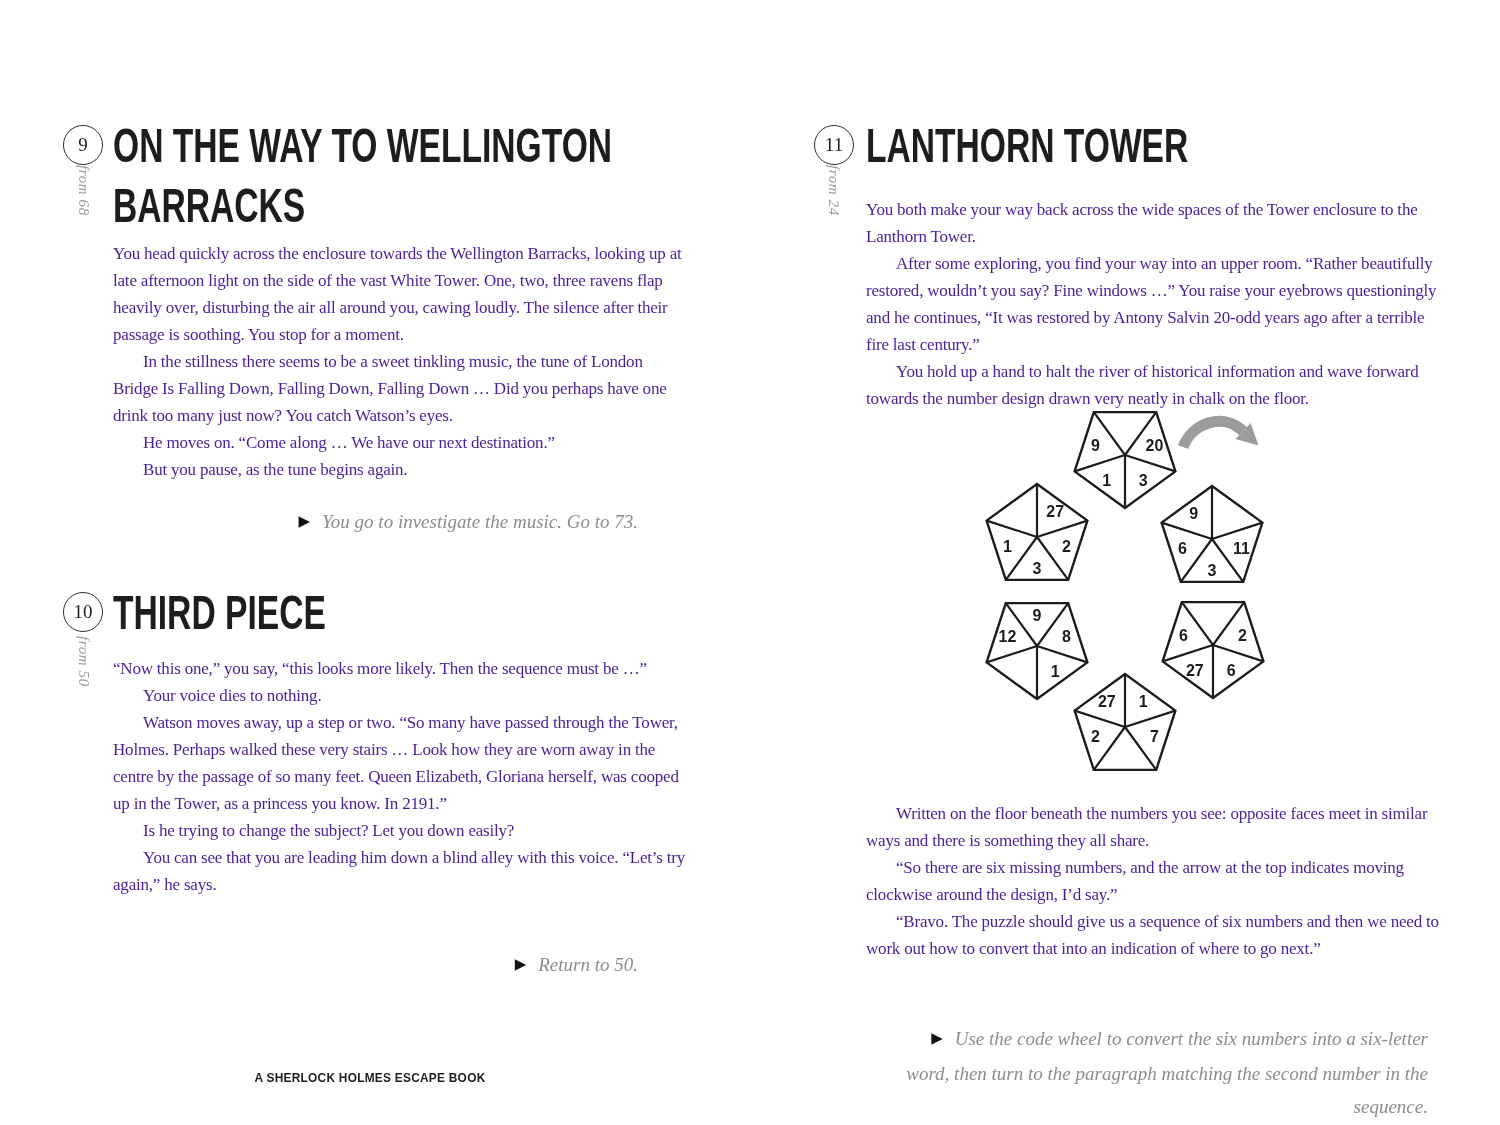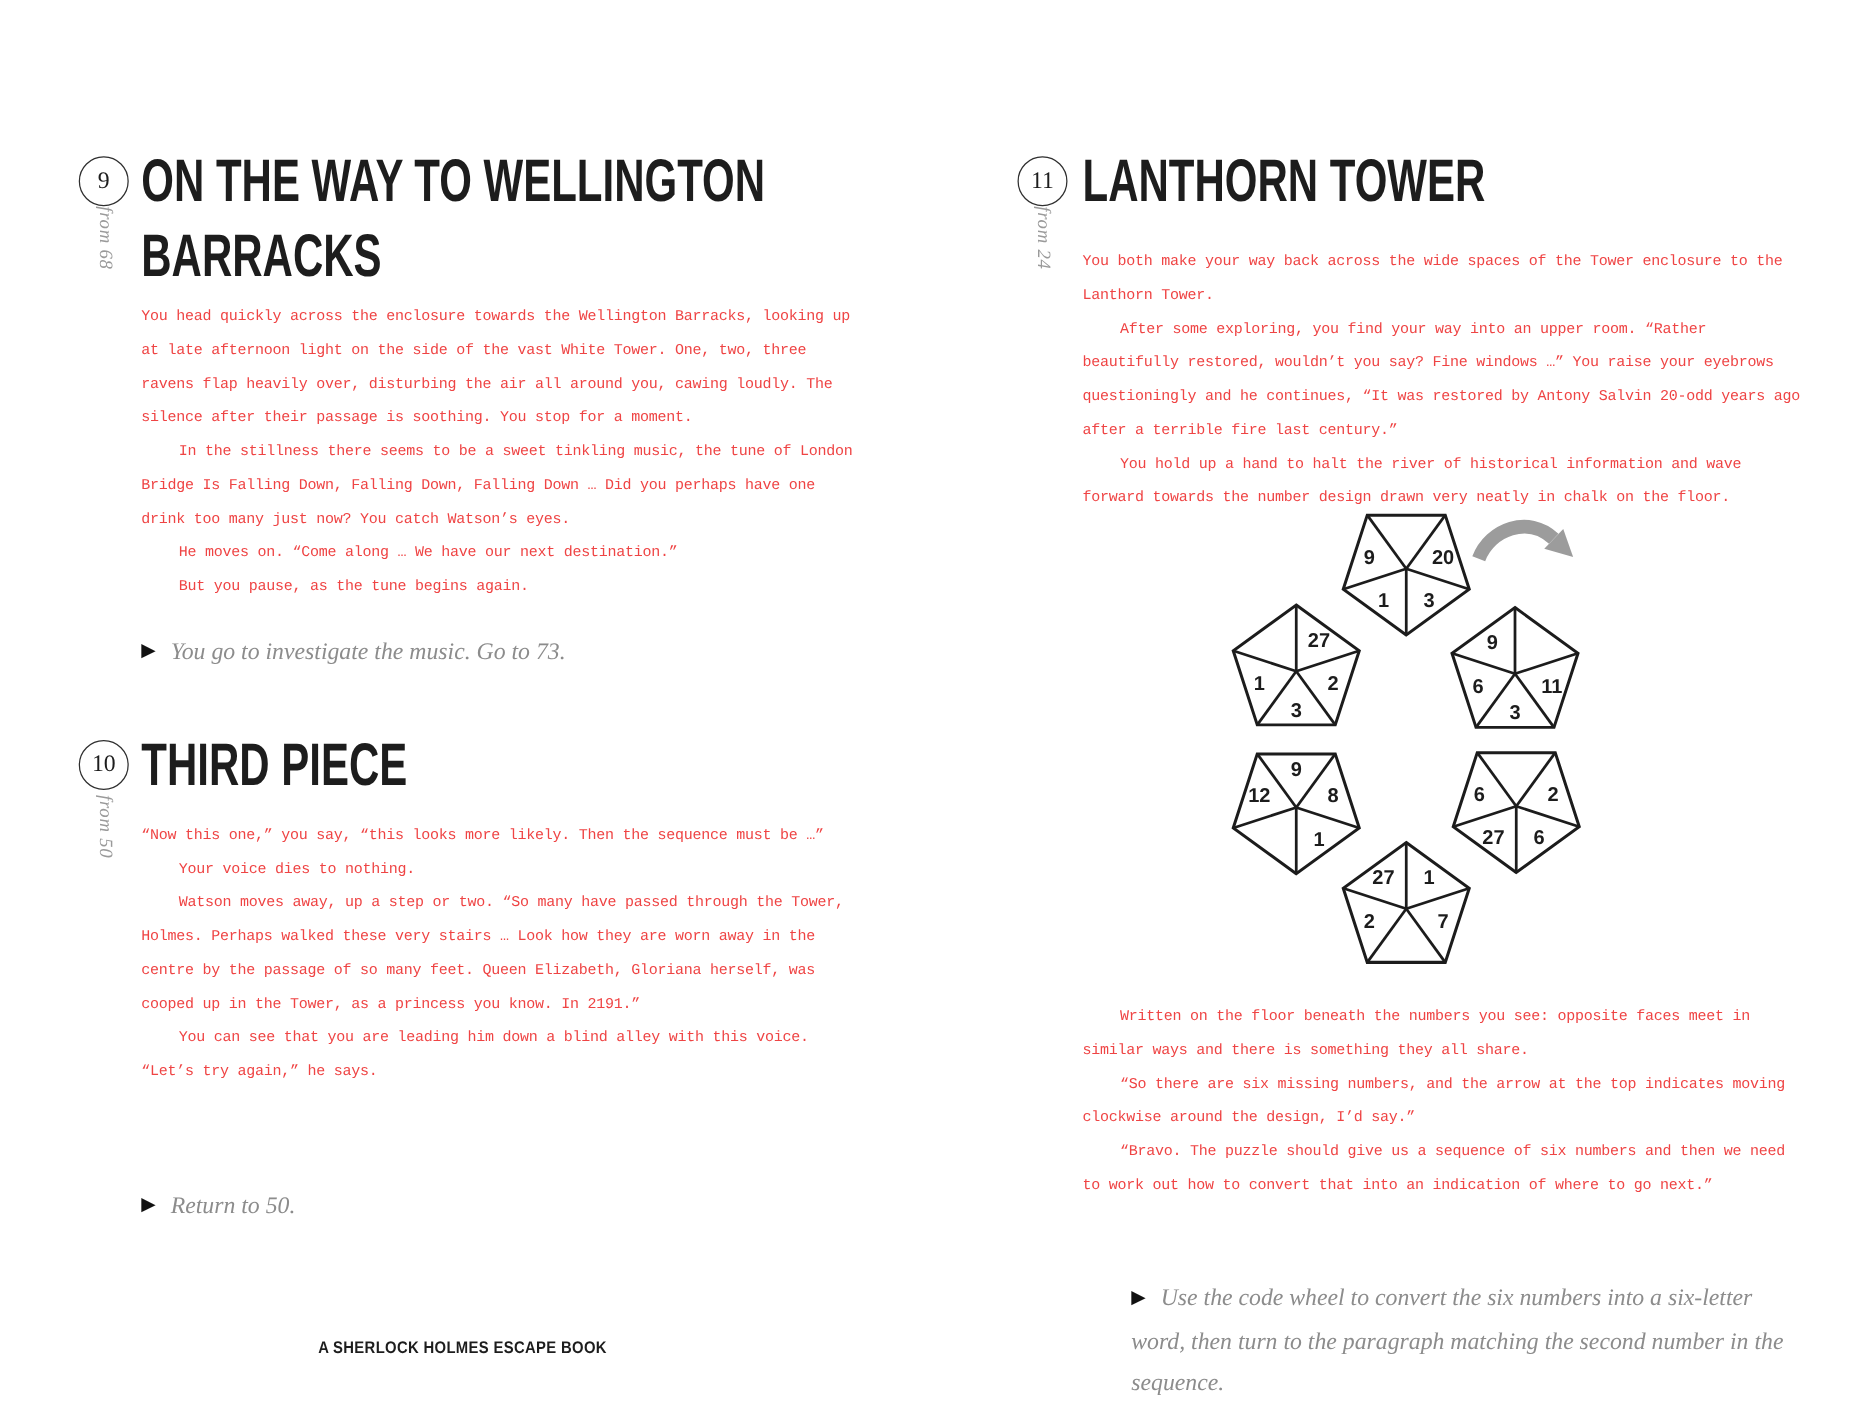--- a/index.html
+++ b/index.html
@@ -14,26 +14,26 @@
 
   .from-label{position:absolute;transform:rotate(90deg);transform-origin:0 0;
       font:italic 15px "Liberation Serif",serif;color:#9a9a9a;
       letter-spacing:.6px;white-space:nowrap;}
 
   .title{position:absolute;margin:0;width:820px;
       font:700 48px "Liberation Sans",sans-serif;line-height:60px;
       color:#1d1d1d;letter-spacing:0;white-space:pre-line;
       transform:scaleX(.70);transform-origin:0 0;}
 
-  .body{position:absolute;font-family:Liberation Mono, monospace;
-      font-size:12px;line-height:27px;color:#ef4444;letter-spacing:-.2px;}
+  .body{position:absolute;font-family:Liberation Serif, serif;
+      font-size:17px;line-height:27px;color:#4c1d95;letter-spacing:-.2px;}
   .body-p{margin:0;}
   .body-p.indent{text-indent:30px;}
 
-  .directive{position:absolute;box-sizing:border-box;text-align:left;
+  .directive{position:absolute;box-sizing:border-box;text-align:right;
       font:italic 19px "Liberation Serif",serif;color:#8c8c8c;line-height:33px;}
   .directive .marker{font-style:normal;color:#111;font-size:15px;
       margin-right:12px;position:relative;top:-2px;}
 
   .footer{position:absolute;left:60px;top:1070px;width:620px;text-align:center;
       font:700 13.5px "Liberation Sans",sans-serif;color:#1d1d1d;
       letter-spacing:.3px;transform:scaleX(.88);}
 
   .diagram{position:absolute;left:940px;top:395px;}
   .pnum{font:600 16px "Liberation Sans",sans-serif;fill:#1c1c1c;text-anchor:middle;}
@@ -61,20 +61,21 @@
 
   <div class="circle-num" style="left:63px;top:592px">
     <span>10</span>
   </div>
   <div class="from-label" style="left:92px;top:636px">from 50</div>
   <h1 class="title" style="left:113px;top:583px">THIRD PIECE</h1>
   <div class="body" style="left:113px;top:655px;width:578px">
       <p class="body-p">“Now this one,” you say, “this looks more likely. Then the sequence must be …”</p>
       <p class="body-p indent">Your voice dies to nothing.</p>
       <p class="body-p indent">Watson moves away, up a step or two. “So many have passed through the Tower, Holmes. Perhaps walked these very stairs … Look how they are worn away in the centre by the passage of so many feet. Queen Elizabeth, Gloriana herself, was cooped up in the Tower, as a princess you know. In 2191.”</p>
+      <p class="body-p indent">Is he trying to change the subject? Let you down easily?</p>
       <p class="body-p indent">You can see that you are leading him down a blind alley with this voice. “Let’s try again,” he says.</p>
     </div>
   <div class="directive" style="left:113px;top:948px;width:570px;padding-right:45px">
     <span class="marker">▶</span><span>Return to 50.</span>
   </div>
 
   <div class="footer">A SHERLOCK HOLMES ESCAPE BOOK</div>
 
   <div class="circle-num" style="left:814px;top:125px">
     <span>11</span>

